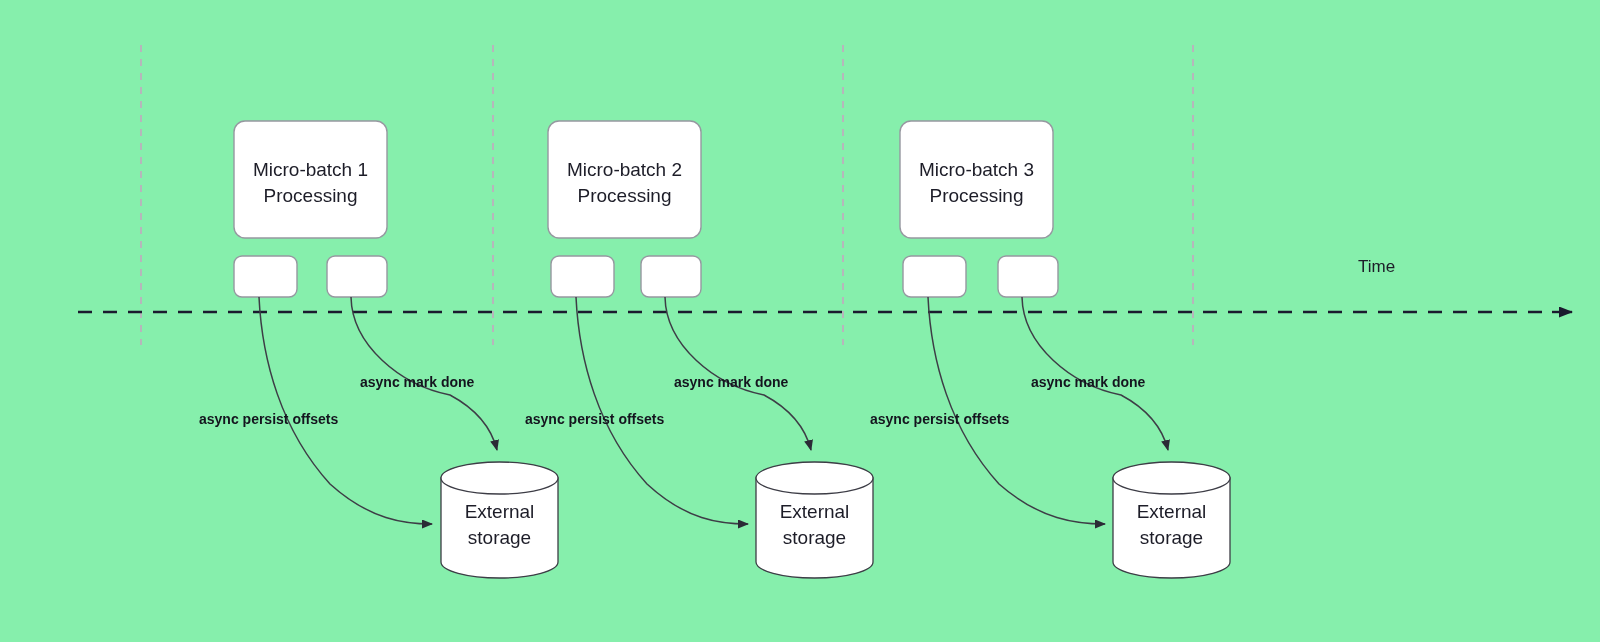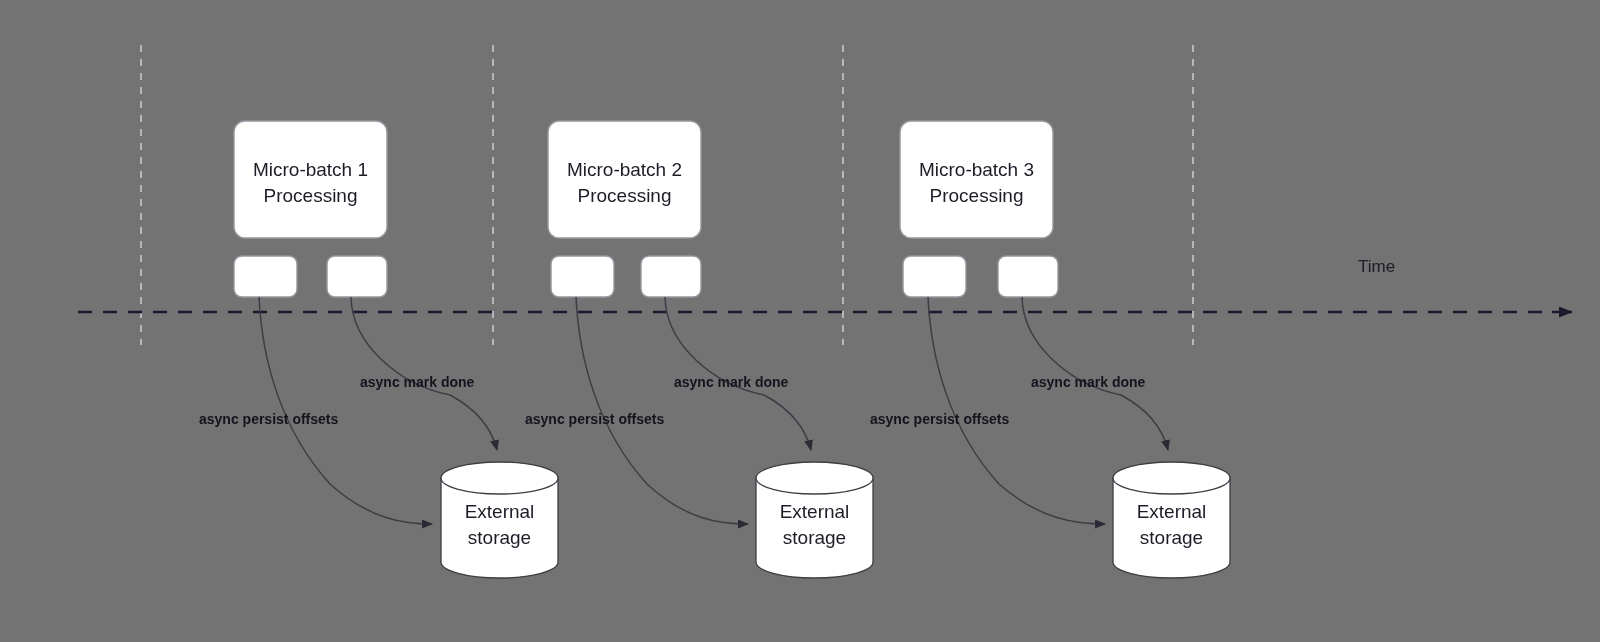--- a/index.html
+++ b/index.html
@@ -4,21 +4,21 @@
 <style>
   html, body {
     margin: 0;
     padding: 0;
     background: #ffffff;
   }
   #canvas {
     position: relative;
     width: 1600px;
     height: 642px;
-    background: #737373;
+    background: #86efac;
     font-family: "Liberation Sans", sans-serif;
     overflow: hidden;
   }
   #diagram-svg {
     position: absolute;
     left: 0;
     top: 0;
     width: 1600px;
     height: 642px;
   }

